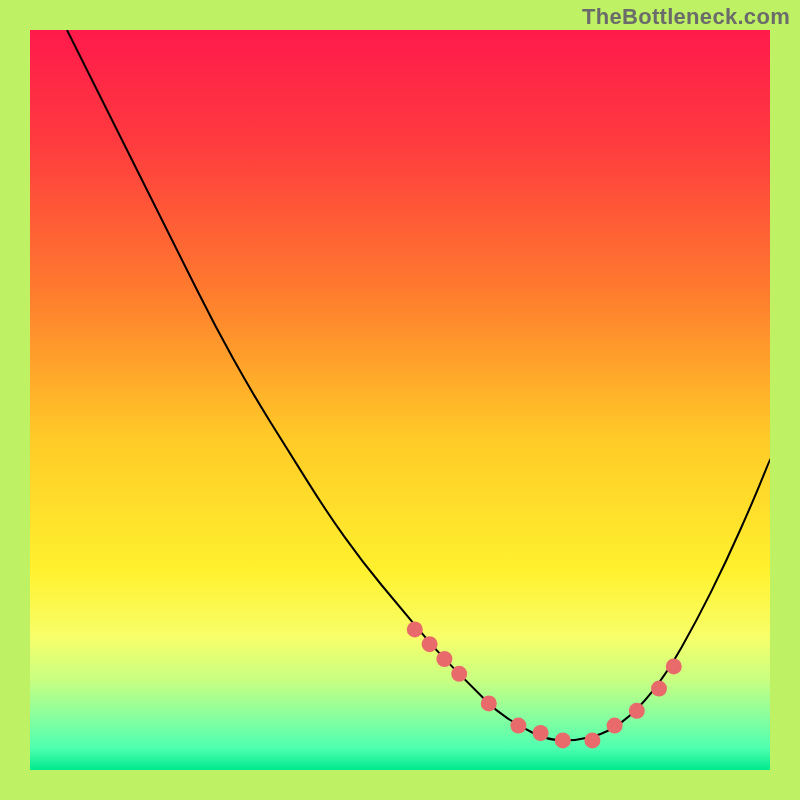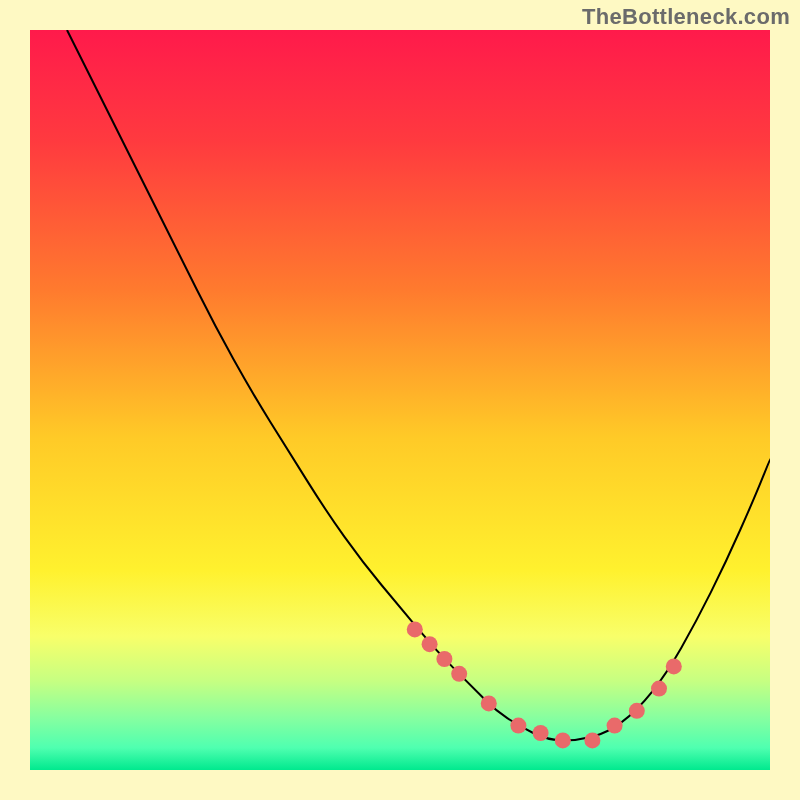--- a/index.html
+++ b/index.html
@@ -1,21 +1,21 @@
 <!DOCTYPE html>
 <html><head>
 <meta charset="utf-8">
 <style>
   * { margin: 0; padding: 0; box-sizing: border-box; }
   html, body { width: 800px; height: 800px; background: #000; overflow: hidden; }
   .frame {
     position: relative;
     width: 800px;
     height: 800px;
-    background: #fef9c3;
+    background: #bef264;
   }
   .watermark {
     position: absolute;
     top: 4px;
     right: 10px;
     font-family: Arial, Helvetica, sans-serif;
     font-size: 22px;
     font-weight: 600;
     color: #6b6b6b;
     letter-spacing: 0.3px;

